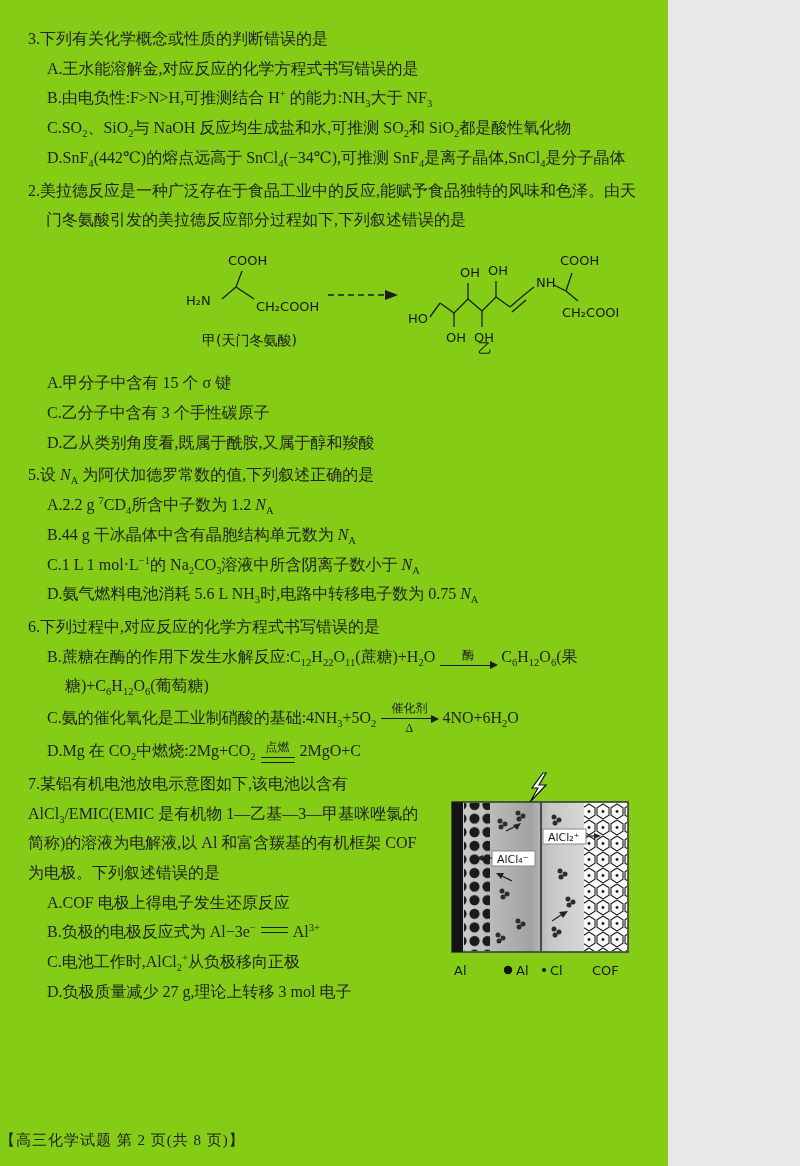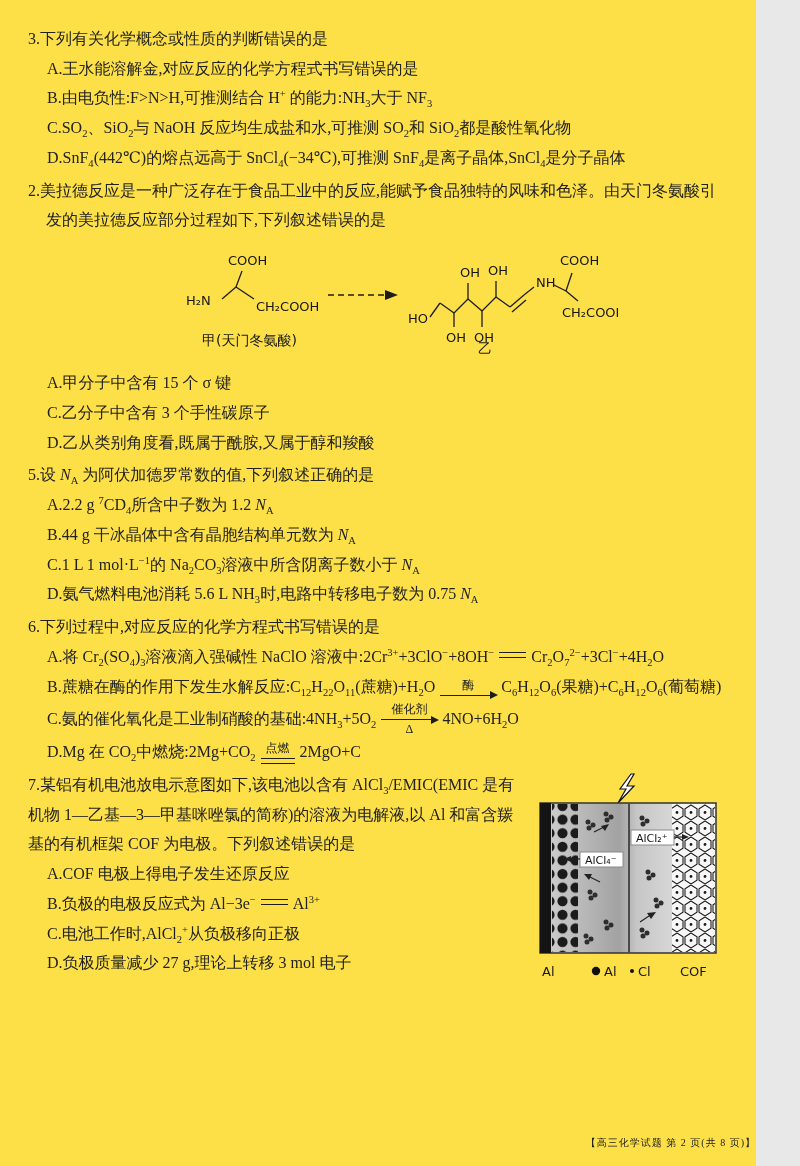--- a/index.html
+++ b/index.html
@@ -1,20 +1,20 @@
 <!DOCTYPE html>
 <html><head>
 <meta charset="utf-8">
 <style>
   html,body { margin:0; padding:0; background:#e8e8e8; }
   body { width:800px; }
   .page {
     position:relative;
-    width:756px; height:1166px;
-    background:#fde047;
+    width:668px; height:1166px;
+    background:#84cc16;
     box-sizing:border-box;
     padding:24px 30px 10px 28px;
     color:#222220;
     font-family:"Liberation Serif","DejaVu Serif",serif;
     font-size:16px;
     overflow:hidden;
   }
   .q { margin:0 0 3px 0; }
   .stem { margin:0; line-height:1.85; padding-left:18px; text-indent:-18px; }
   .stem.no-hang { padding-left:0; text-indent:0; }
@@ -41,21 +41,21 @@
   .fig-molecules { margin:4px 0 4px 150px; }
   .fig-battery { float:right; width:196px; margin:2px 0 4px 14px; }
   figure { padding:0; }
 
   svg text { fill:#161616; font-family:"DejaVu Sans",sans-serif; font-size:13px; }
   svg text.flab { font-size:14px; }
   svg text.small { font-size:11px; }
   svg text.leg { font-size:13px; }
 
   .footer { position:absolute; left:0; right:0; bottom:16px;
-            text-align:right; font-size:10px; letter-spacing:1px;margin-left:22px; }
+            text-align:left; font-size:15px; letter-spacing:1px; }
   .q7 { overflow:hidden; min-height:258px; }
 </style>
 </head>
 <body>
 
 <div class="page">
 
   <section class="q">
     <p class="stem">3.下列有关化学概念或性质的判断错误的是</p>
     <p class="option">A.王水能溶解金,对应反应的化学方程式书写错误的是</p>
@@ -124,21 +124,20 @@
     <p class="stem">5.设 <i>N</i><sub>A</sub> 为阿伏加德罗常数的值,下列叙述正确的是</p>
     <p class="option">A.2.2 g <sup>7</sup>CD<sub>4</sub>所含中子数为 1.2 <i>N</i><sub>A</sub></p>
     <p class="option">B.44 g 干冰晶体中含有晶胞结构单元数为 <i>N</i><sub>A</sub></p>
     <p class="option">C.1 L 1 mol·L<sup>−1</sup>的 Na<sub>2</sub>CO<sub>3</sub>溶液中所含阴离子数小于 <i>N</i><sub>A</sub></p>
     <p class="option">D.氨气燃料电池消耗 5.6 L NH<sub>3</sub>时,电路中转移电子数为 0.75 <i>N</i><sub>A</sub></p>
   </section>
 
   <section class="q">
     <p class="stem">6.下列过程中,对应反应的化学方程式书写错误的是</p>
 
-    <p class="option"><span>A.将 Cr<sub>2</sub>(SO<sub>4</sub>)<sub>3</sub>溶液滴入强碱性 NaClO 溶液中:2Cr<sup>3+</sup>+3ClO<sup>−</sup>+8OH<sup>−</sup></span><span class="deq"></span><span>Cr<sub>2</sub>O<sub>7</sub><sup>2−</sup>+3Cl<sup>−</sup>+4H<sub>2</sub>O</span></p>
 
     <p class="option"><span>B.蔗糖在酶的作用下发生水解反应:C<sub>12</sub>H<sub>22</sub>O<sub>11</sub>(蔗糖)+H<sub>2</sub>O</span><span class="rxn">
           <span class="rxn-top">酶</span>
           <span class="rxn-shaft arrow"></span>
         </span><span>C<sub>6</sub>H<sub>12</sub>O<sub>6</sub>(果糖)+C<sub>6</sub>H<sub>12</sub>O<sub>6</sub>(葡萄糖)</span></p>
 
     <p class="option"><span>C.氨的催化氧化是工业制硝酸的基础:4NH<sub>3</sub>+5O<sub>2</sub></span><span class="rxn">
           <span class="rxn-top">催化剂</span>
           <span class="rxn-shaft arrow"></span>
           <span class="rxn-bottom">Δ</span>

